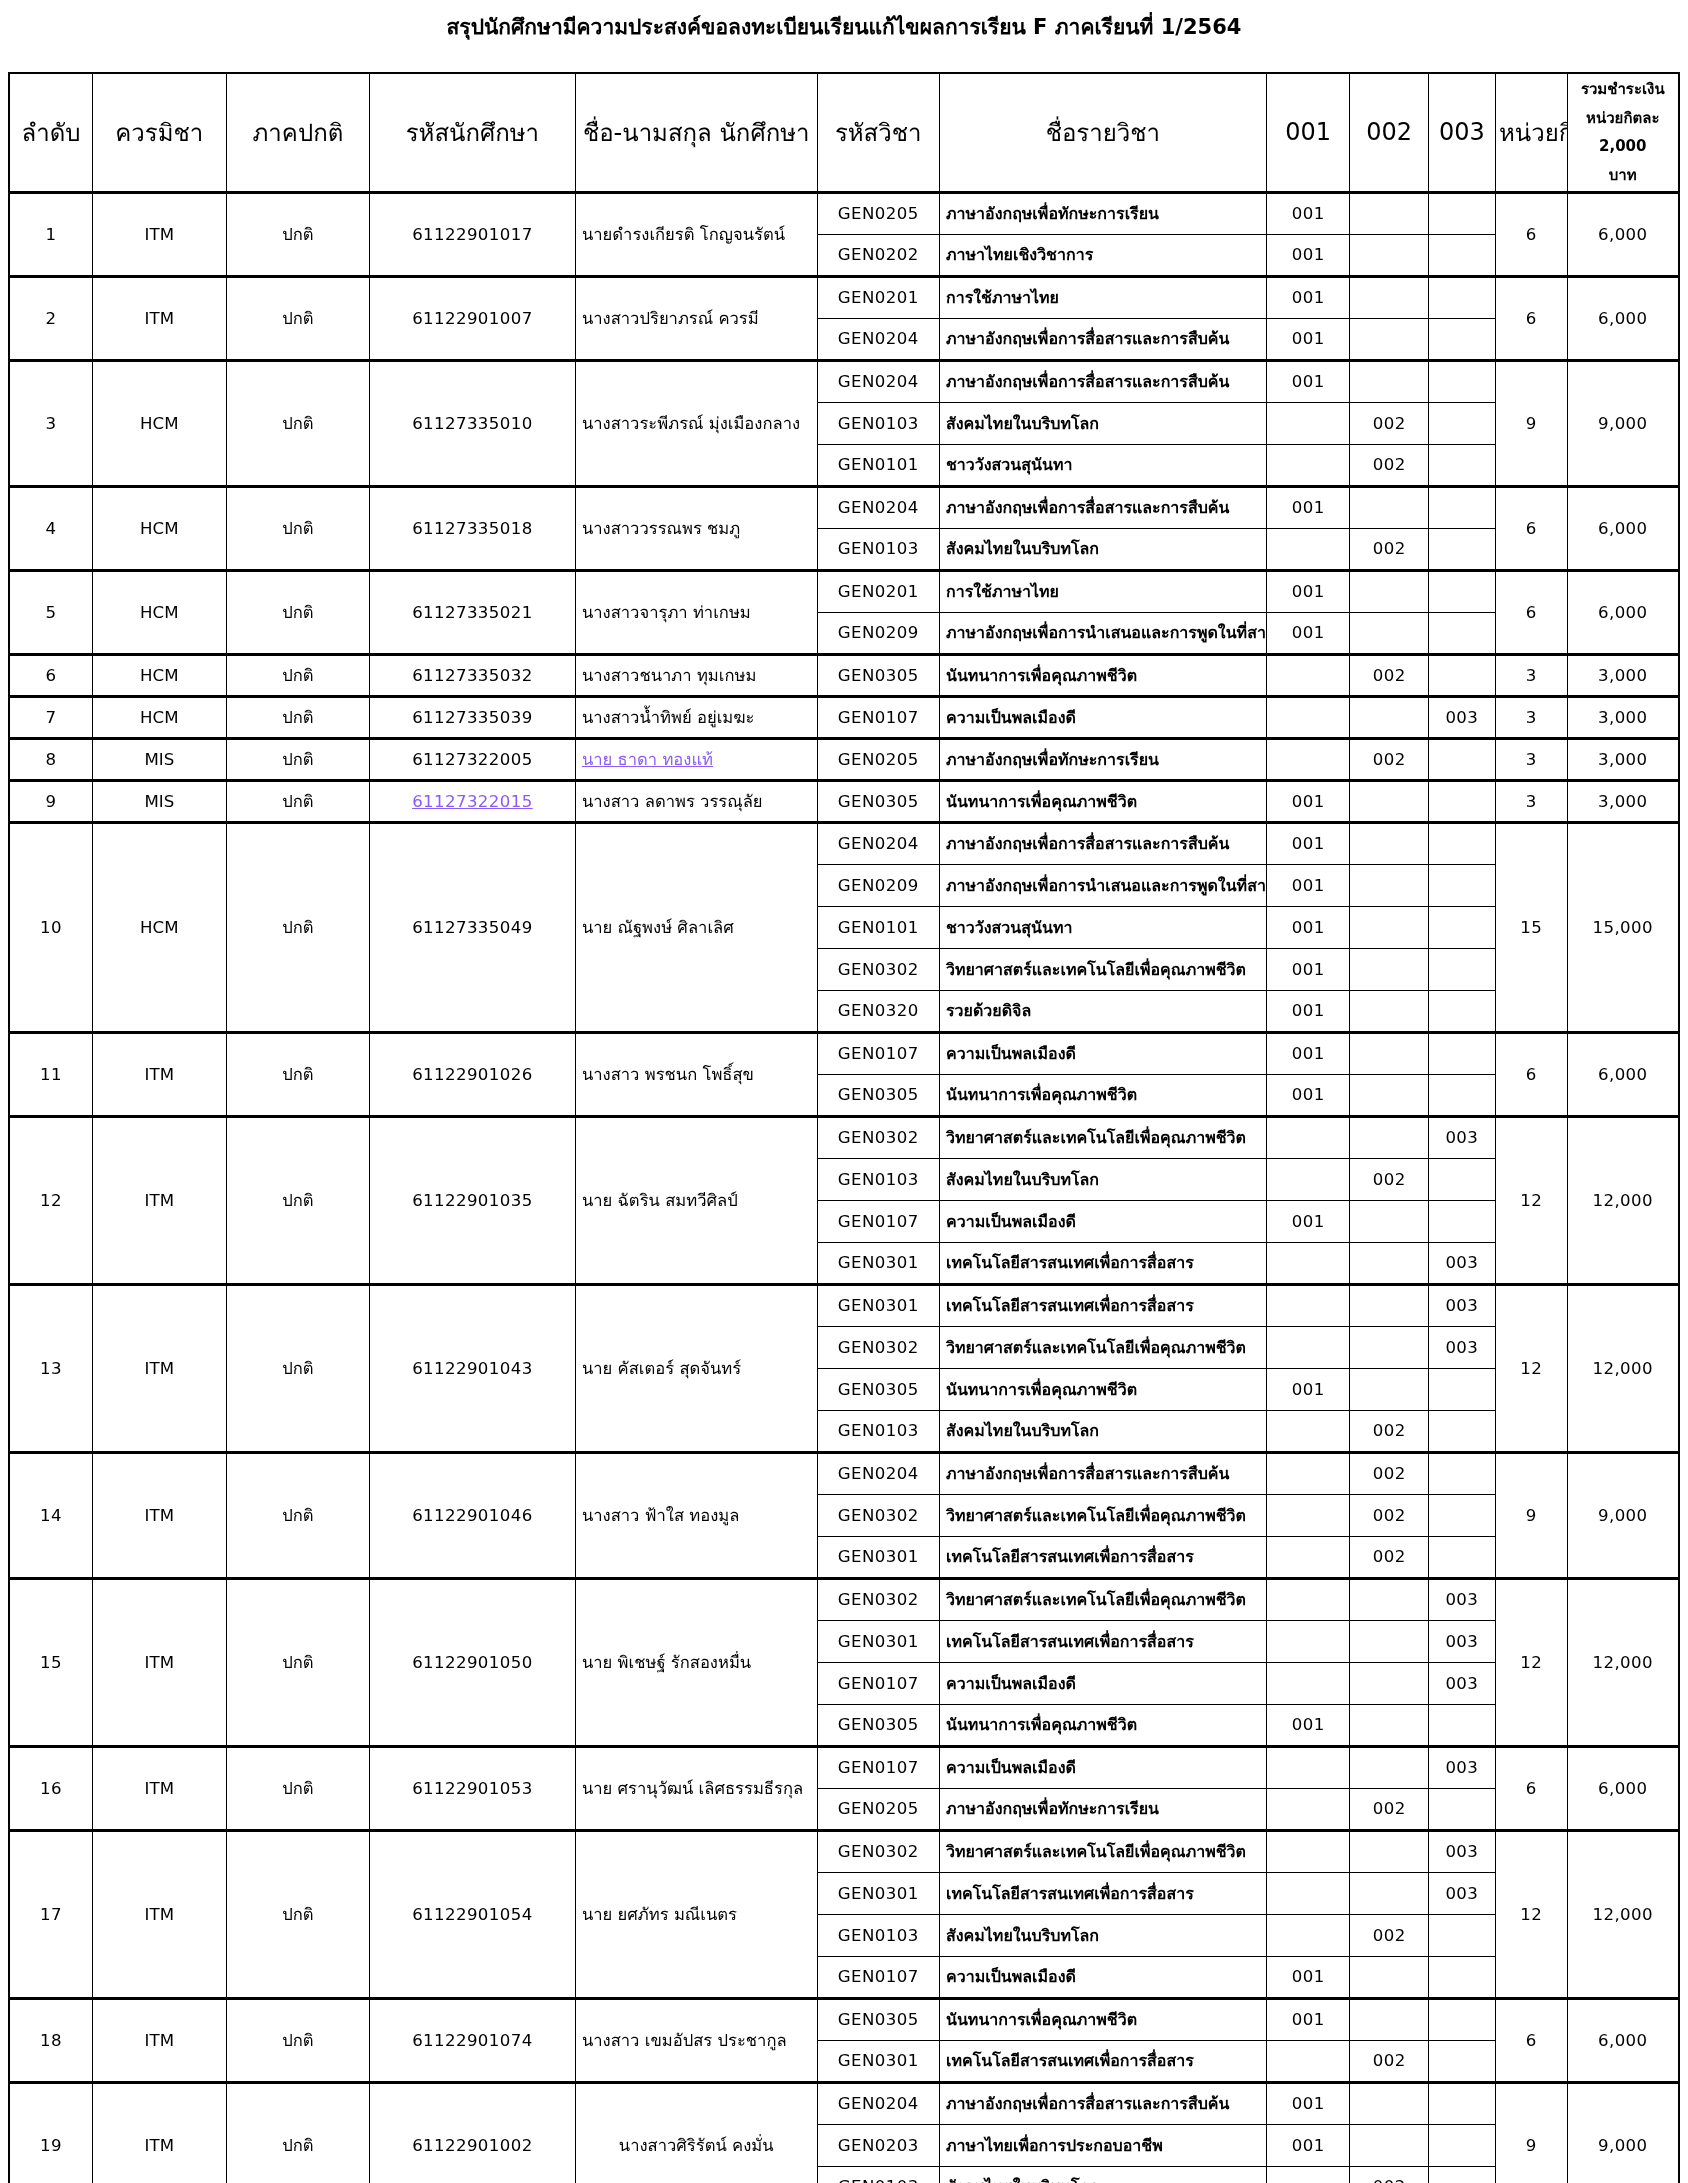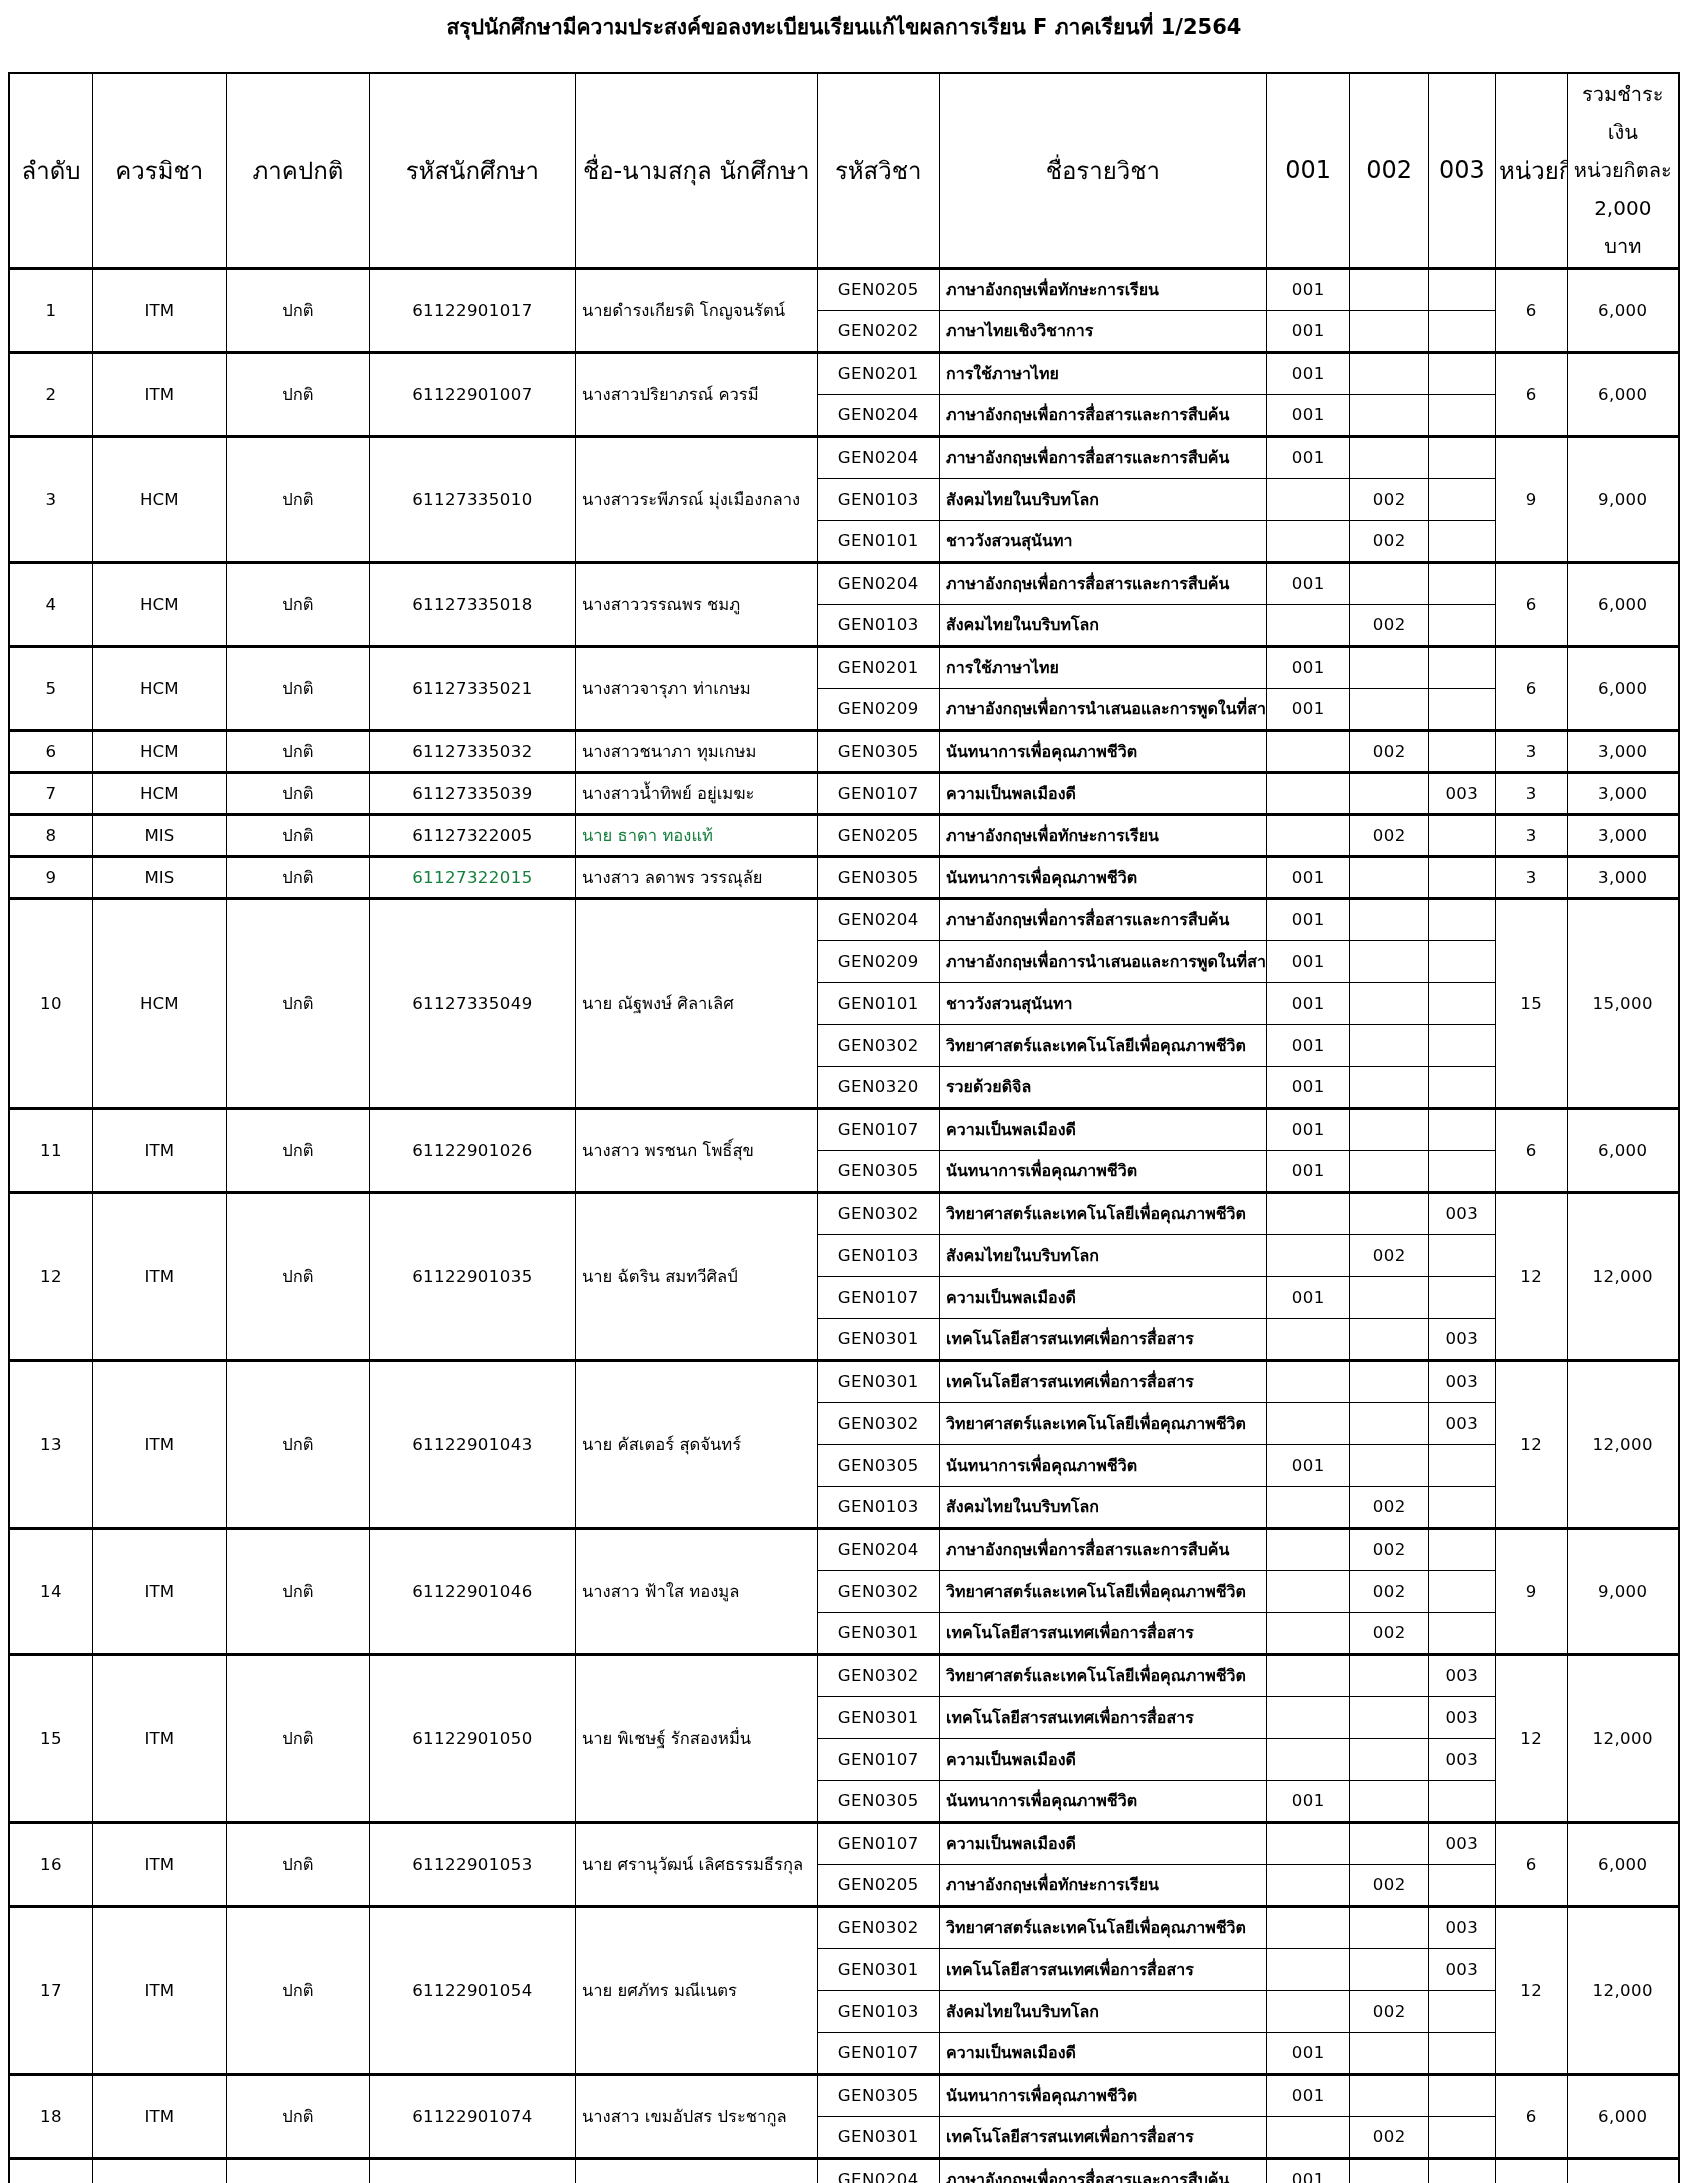--- a/index.html
+++ b/index.html
@@ -31,32 +31,32 @@
     overflow:hidden;
     vertical-align:middle;
   }
   thead th{
     height:99px;
     font-size:24px;
     font-weight:normal;
     text-align:center;
     padding:1.6px 3.2px;
   }
-  thead th.small{ font-size:20px; font-weight:normal; line-height:1.9; }
+  thead th.small{ font-size:15px; font-weight:bold; line-height:1.9; }
   tbody td{
     height:42px;
     font-size:16.6px;
     padding:1.6px 4.7px;
     white-space:nowrap;
   }
   td.c{ text-align:center; }
   td.l{ text-align:left; padding-left:6.3px; }
   td.coursename{ font-size:16px;font-weight:bold; }
   tr.student-start > td{ border-top:3.2px solid #000; }
-  td.muted{ color:#15803d; }
+  td.muted{ color:#8b5cf6;text-decoration:underline; }
   .num{ letter-spacing:0.4px; }
 </style>
 </head>
 <body>
 
 <div class="page">
 
   <div class="titles">
     <div class="title-line">สรุปนักศึกษามีความประสงค์ขอลงทะเบียนเรียนแก้ไขผลการเรียน F ภาคเรียนที่ 1/2564</div>
   </div>

